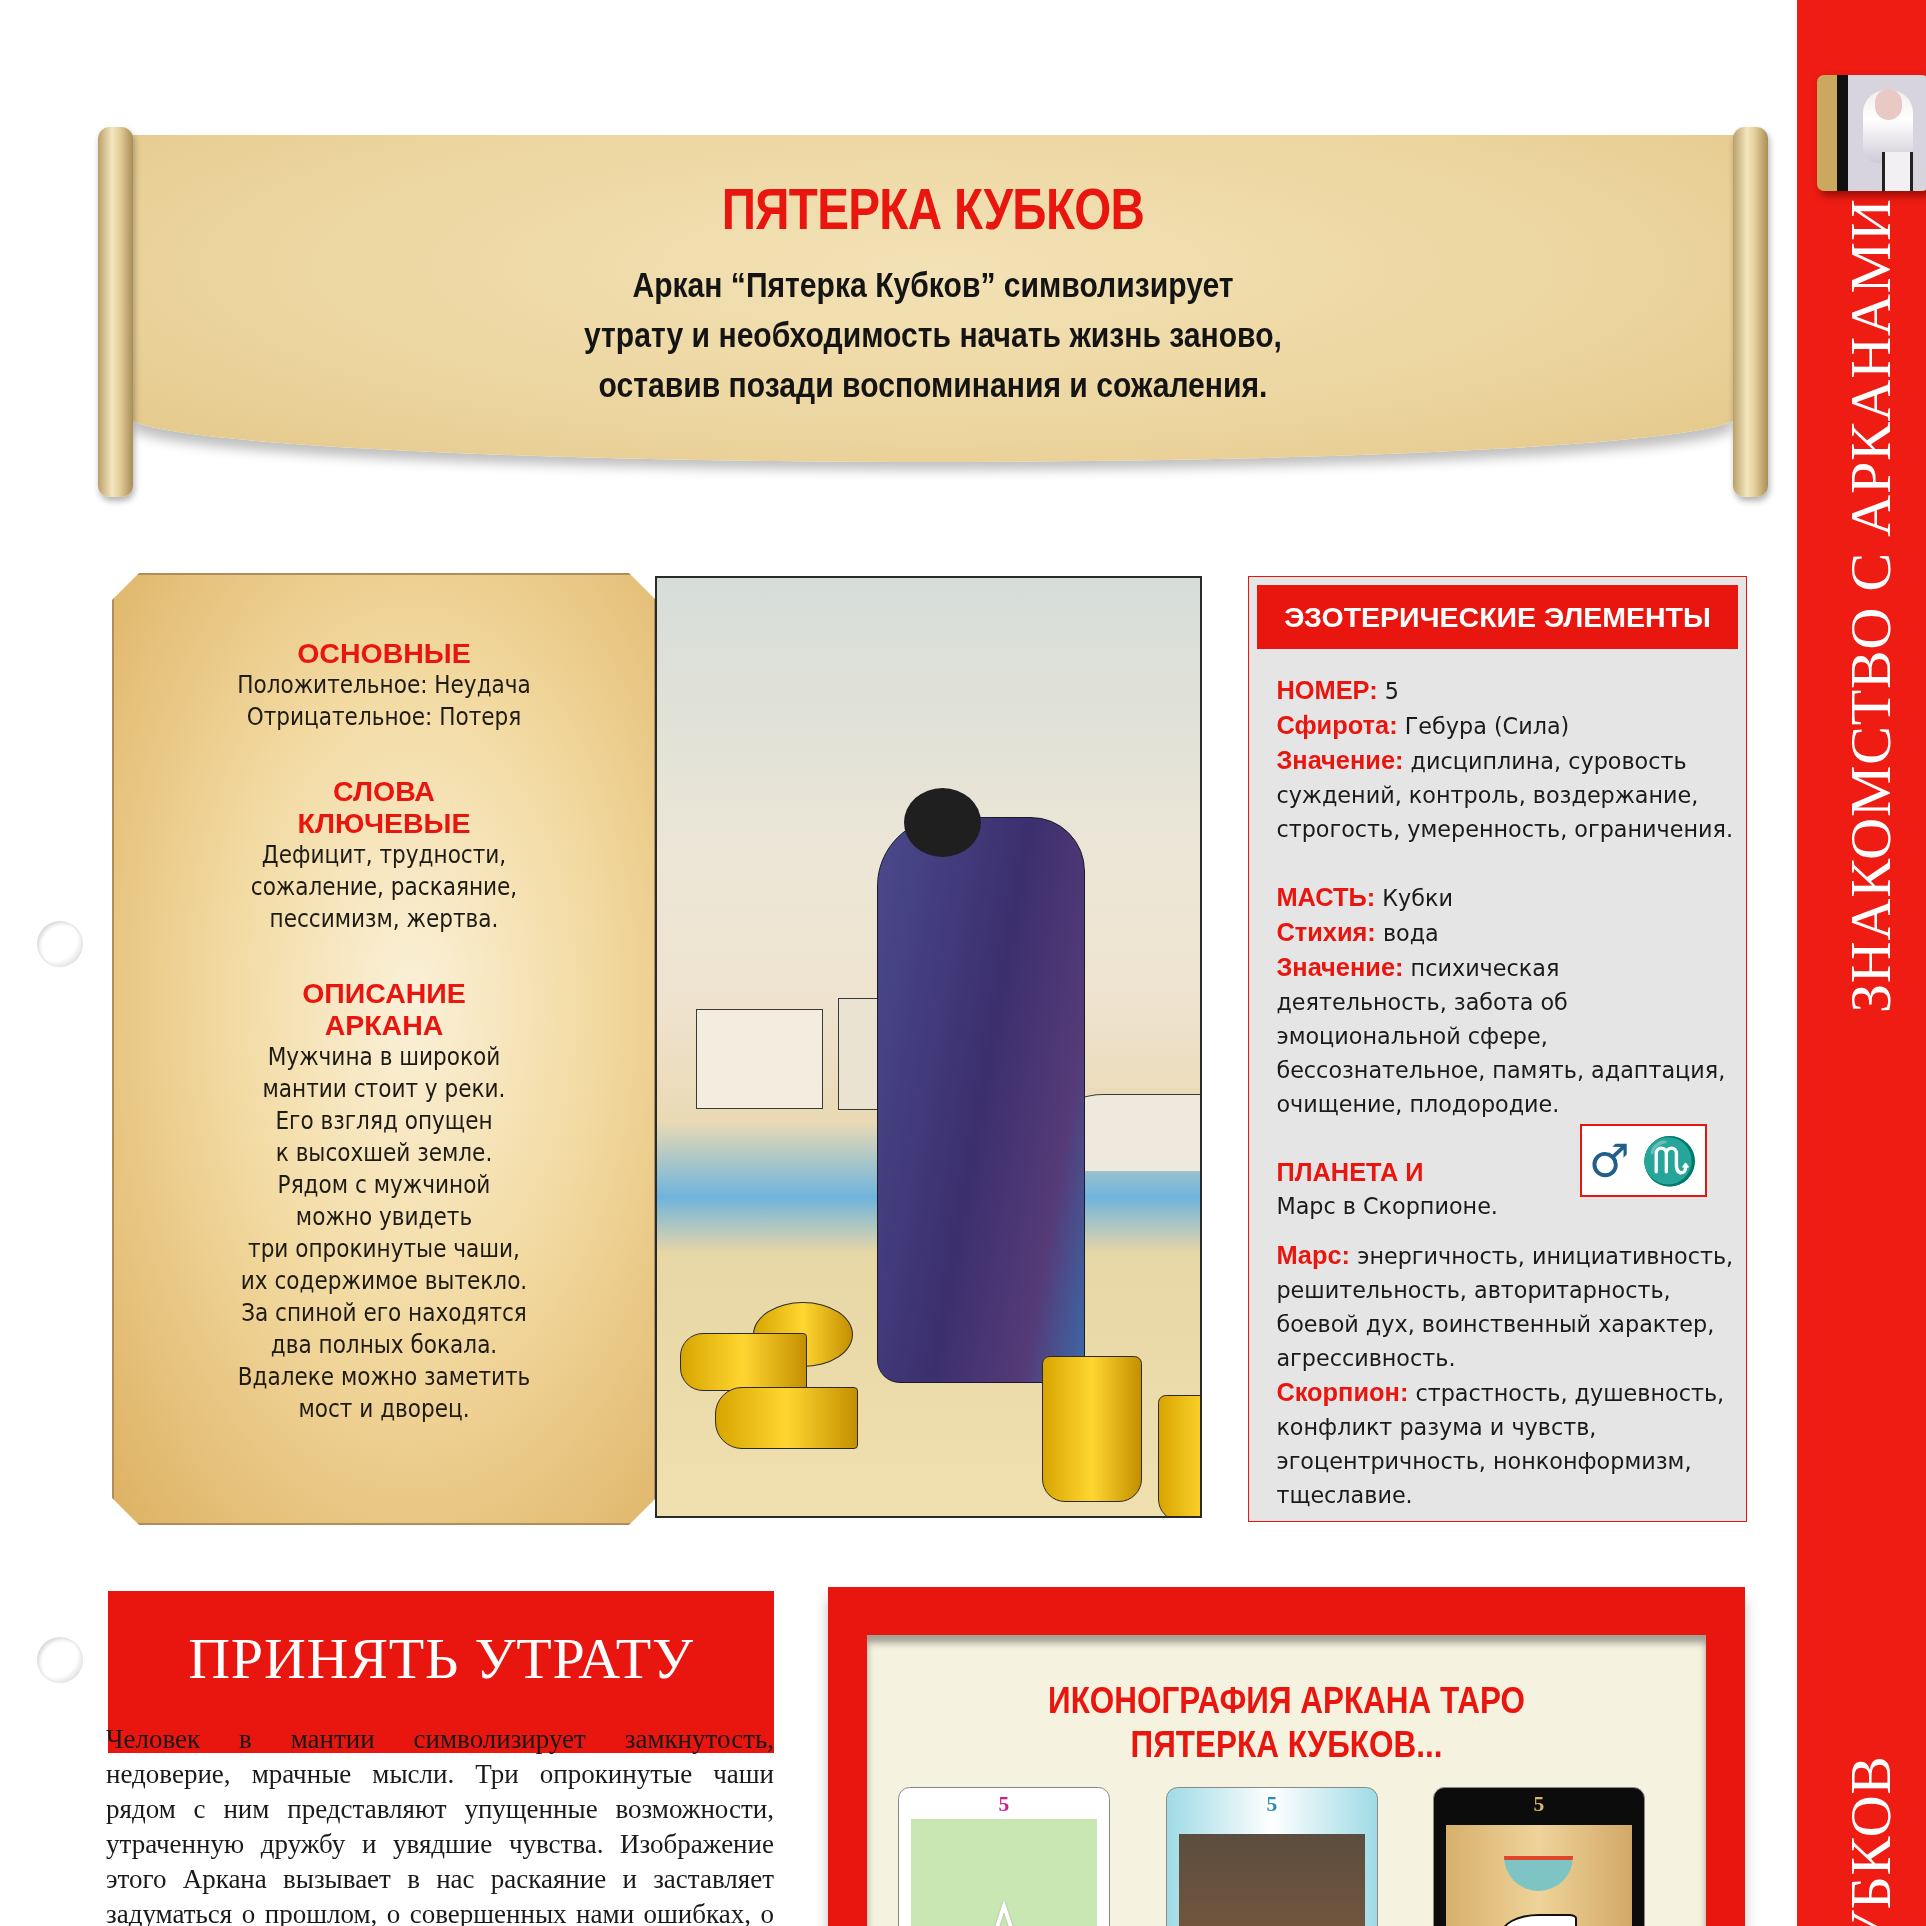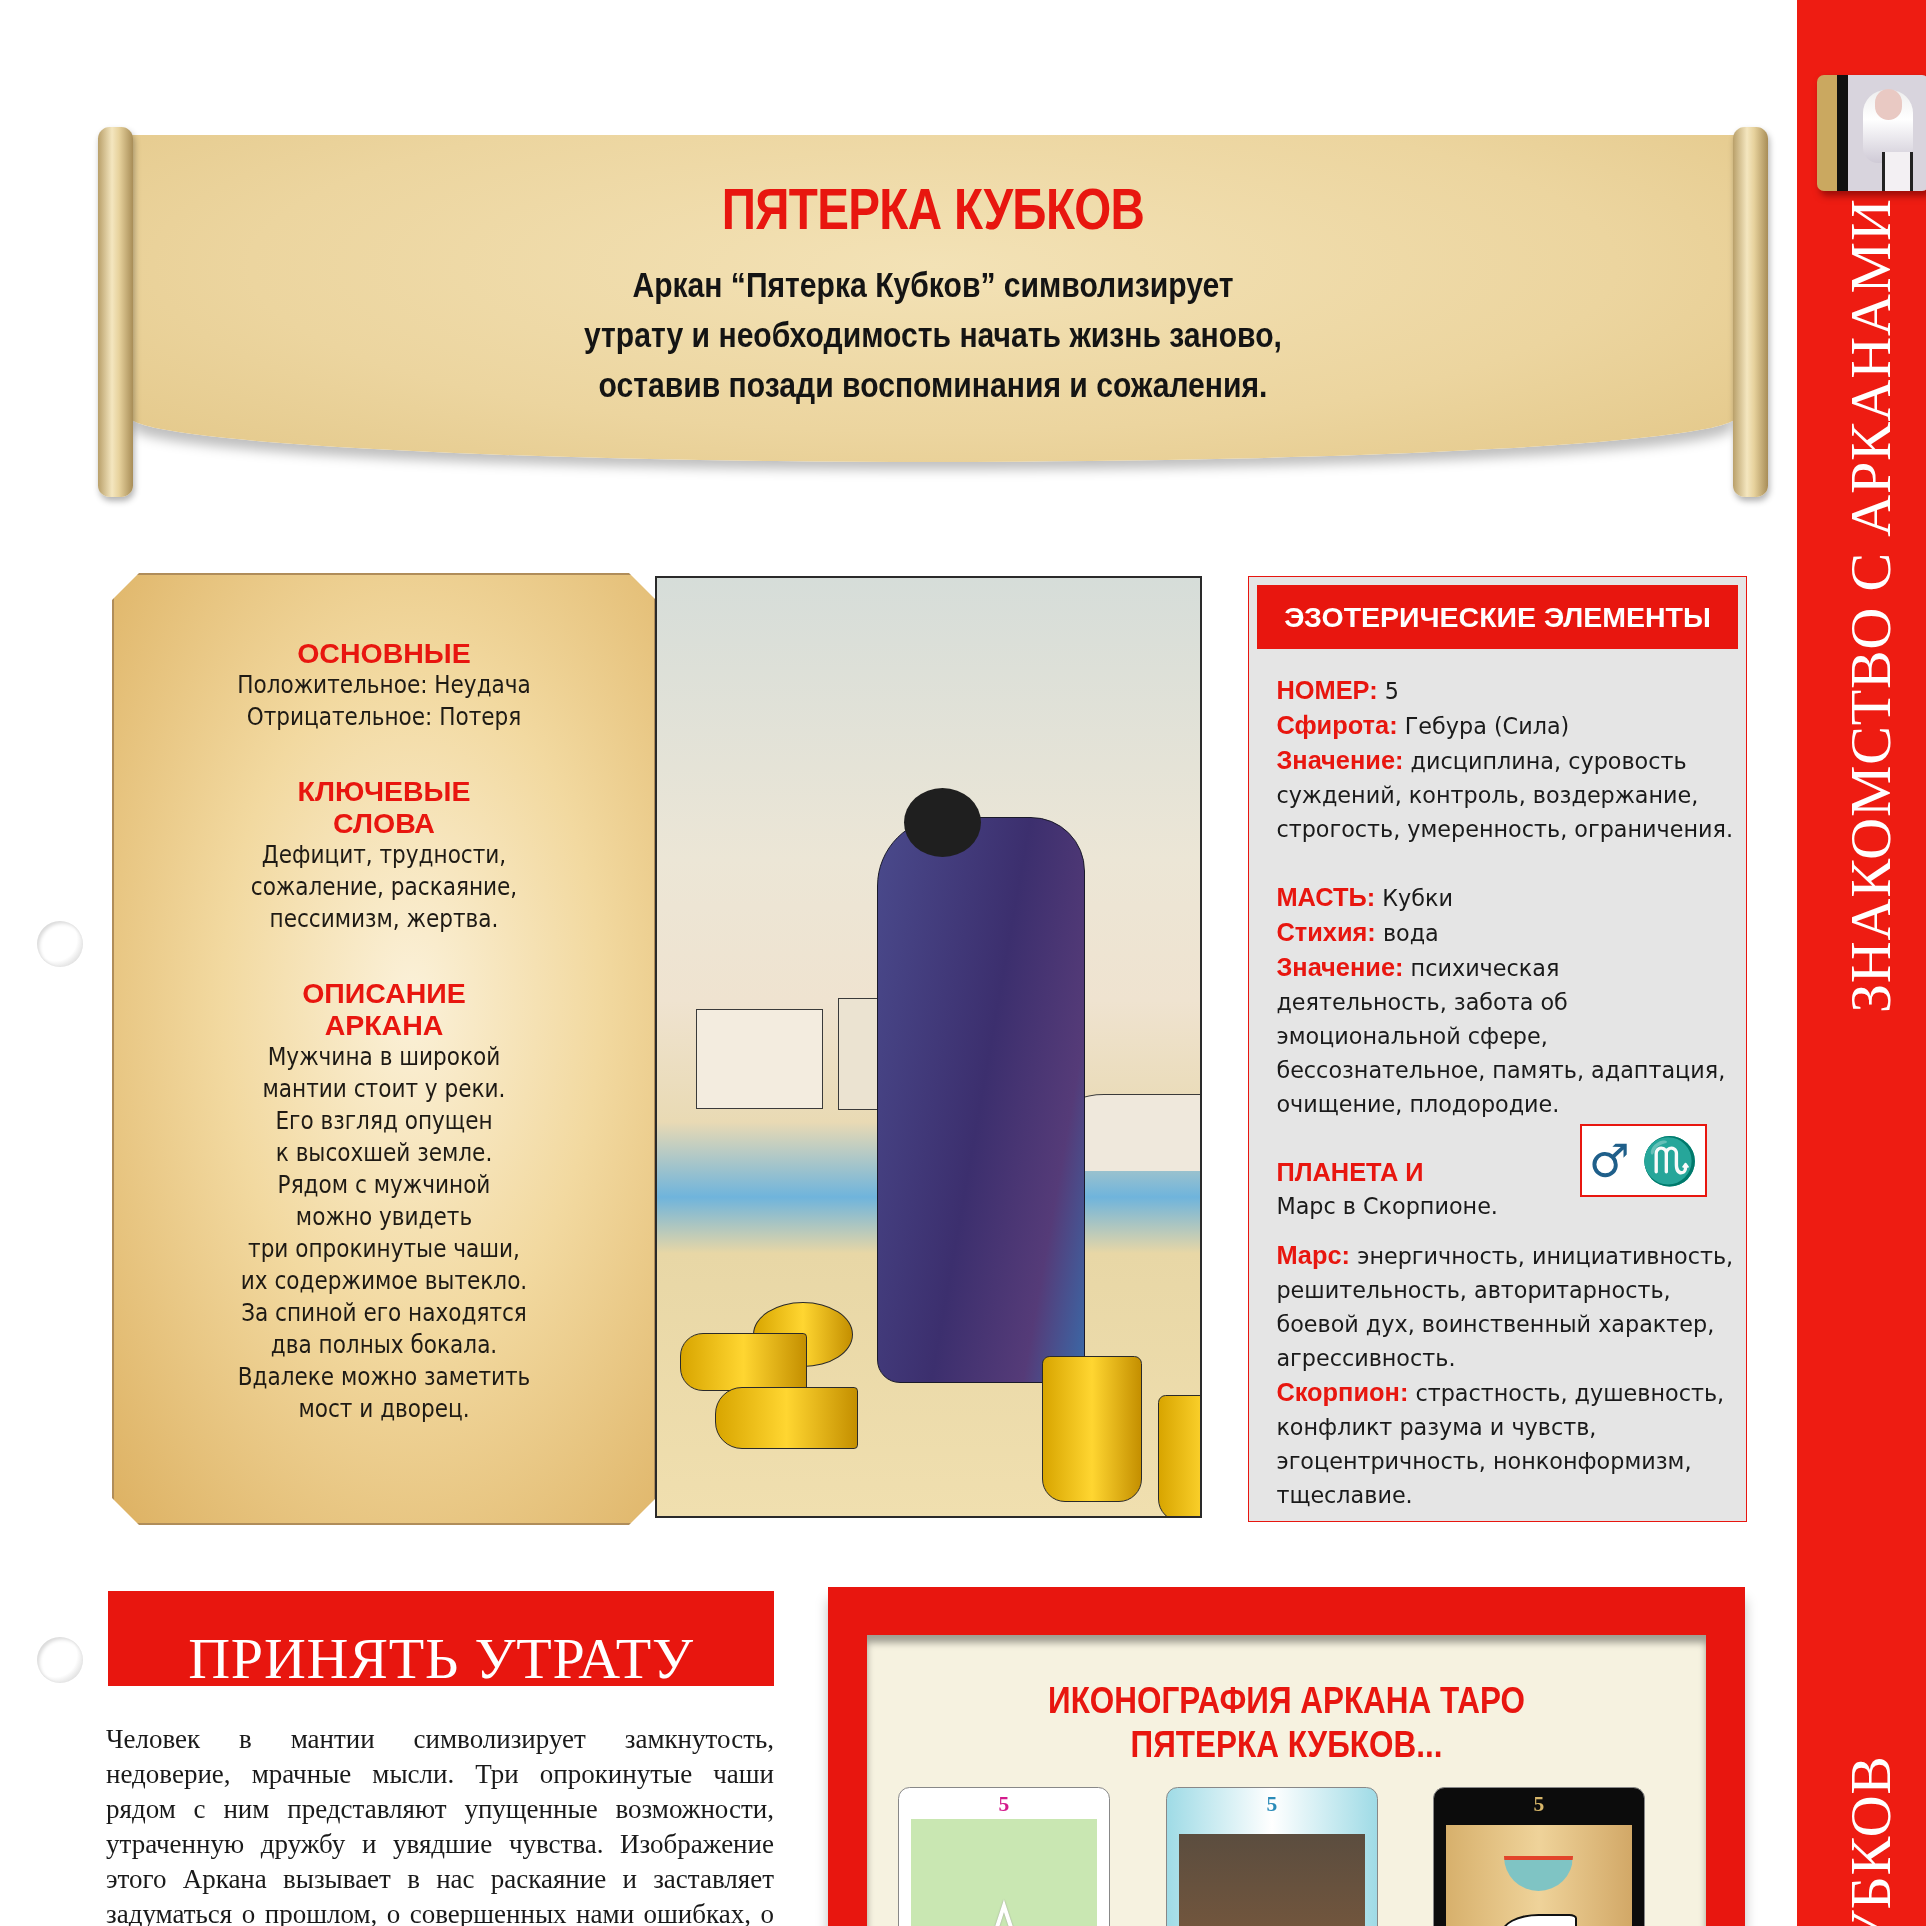--- a/index.html
+++ b/index.html
@@ -92,21 +92,21 @@
   .eso-body { position: absolute; left: 15.4px; top: 96px; right: 11.6px; font-family: "DejaVu Sans", sans-serif;
               font-size: 22.3px; line-height: 34px; color: #1a1a1a; margin-left: 12px; }
   .eso-body .k { color: #e8160f; font-weight: bold; font-family: "Liberation Sans", sans-serif; font-size: 25.4px; }
   .eso-body p { margin: 0; }
   .eso-gap { height: 34px; }
   .zodiac-box { position: absolute; left: 331px; top: 547px; width: 127px; height: 73px; border: 2.3px solid #e8160f;
                 background: #ffffff; display: flex; align-items: center; justify-content: center; gap: 11.6px;
                 color: #1f5f8a; font-family: "DejaVu Serif", serif; font-size: 46px; }
 
   
-  .section-head { left: 108px; top: 1591px; width: 666px; height: 95px; background: #e8160f;
+  .section-head { left: 108px; top: 1591px; width: 666px; height: 162px; background: #e8160f;
                   color: #ffffff; font-family: "Liberation Serif", serif; font-size: 58px; line-height: 135px;
                   text-align: center; letter-spacing: 0.8px; }
   .body-text { left: 106px; top: 1722px; width: 668px; font-family: "Liberation Serif", serif; font-size: 27px;
                line-height: 35px; text-align: justify; color: #1a1a1a; hyphens: auto; }
 
   
   .icono { left: 828px; top: 1587px; width: 917px; height: 871px; background: #e8160f;
            box-shadow: 0 11.6px 11.6px rgba(0,0,0,0.25); }
   .icono-inner { position: absolute; left: 39px; top: 48px; right: 39px; bottom: 71px; background: #f6f2e0;
                  box-shadow: inset 0 7.7px 7.7px rgba(0,0,0,0.35); }
@@ -163,22 +163,22 @@
 
 <div class="abs parchment">
   <div class="parch-inner">
     <div class="parch-h">
       <div>ОСНОВНЫЕ</div>
     </div>
     <div class="parch-t">Положительное: Неудача</div>
     <div class="parch-t">Отрицательное: Потеря</div>
     <div class="parch-gap"></div>
     <div class="parch-h">
+      <div>СЛОВА</div>
       <div>КЛЮЧЕВЫЕ</div>
-      <div>СЛОВА</div>
     </div>
     <div class="parch-t">Дефицит, трудности,</div>
     <div class="parch-t">сожаление, раскаяние,</div>
     <div class="parch-t">пессимизм, жертва.</div>
     <div class="parch-gap"></div>
     <div class="parch-h">
       <div>ОПИСАНИЕ</div>
       <div>АРКАНА</div>
     </div>
     <div class="parch-t">Мужчина в широкой</div>

